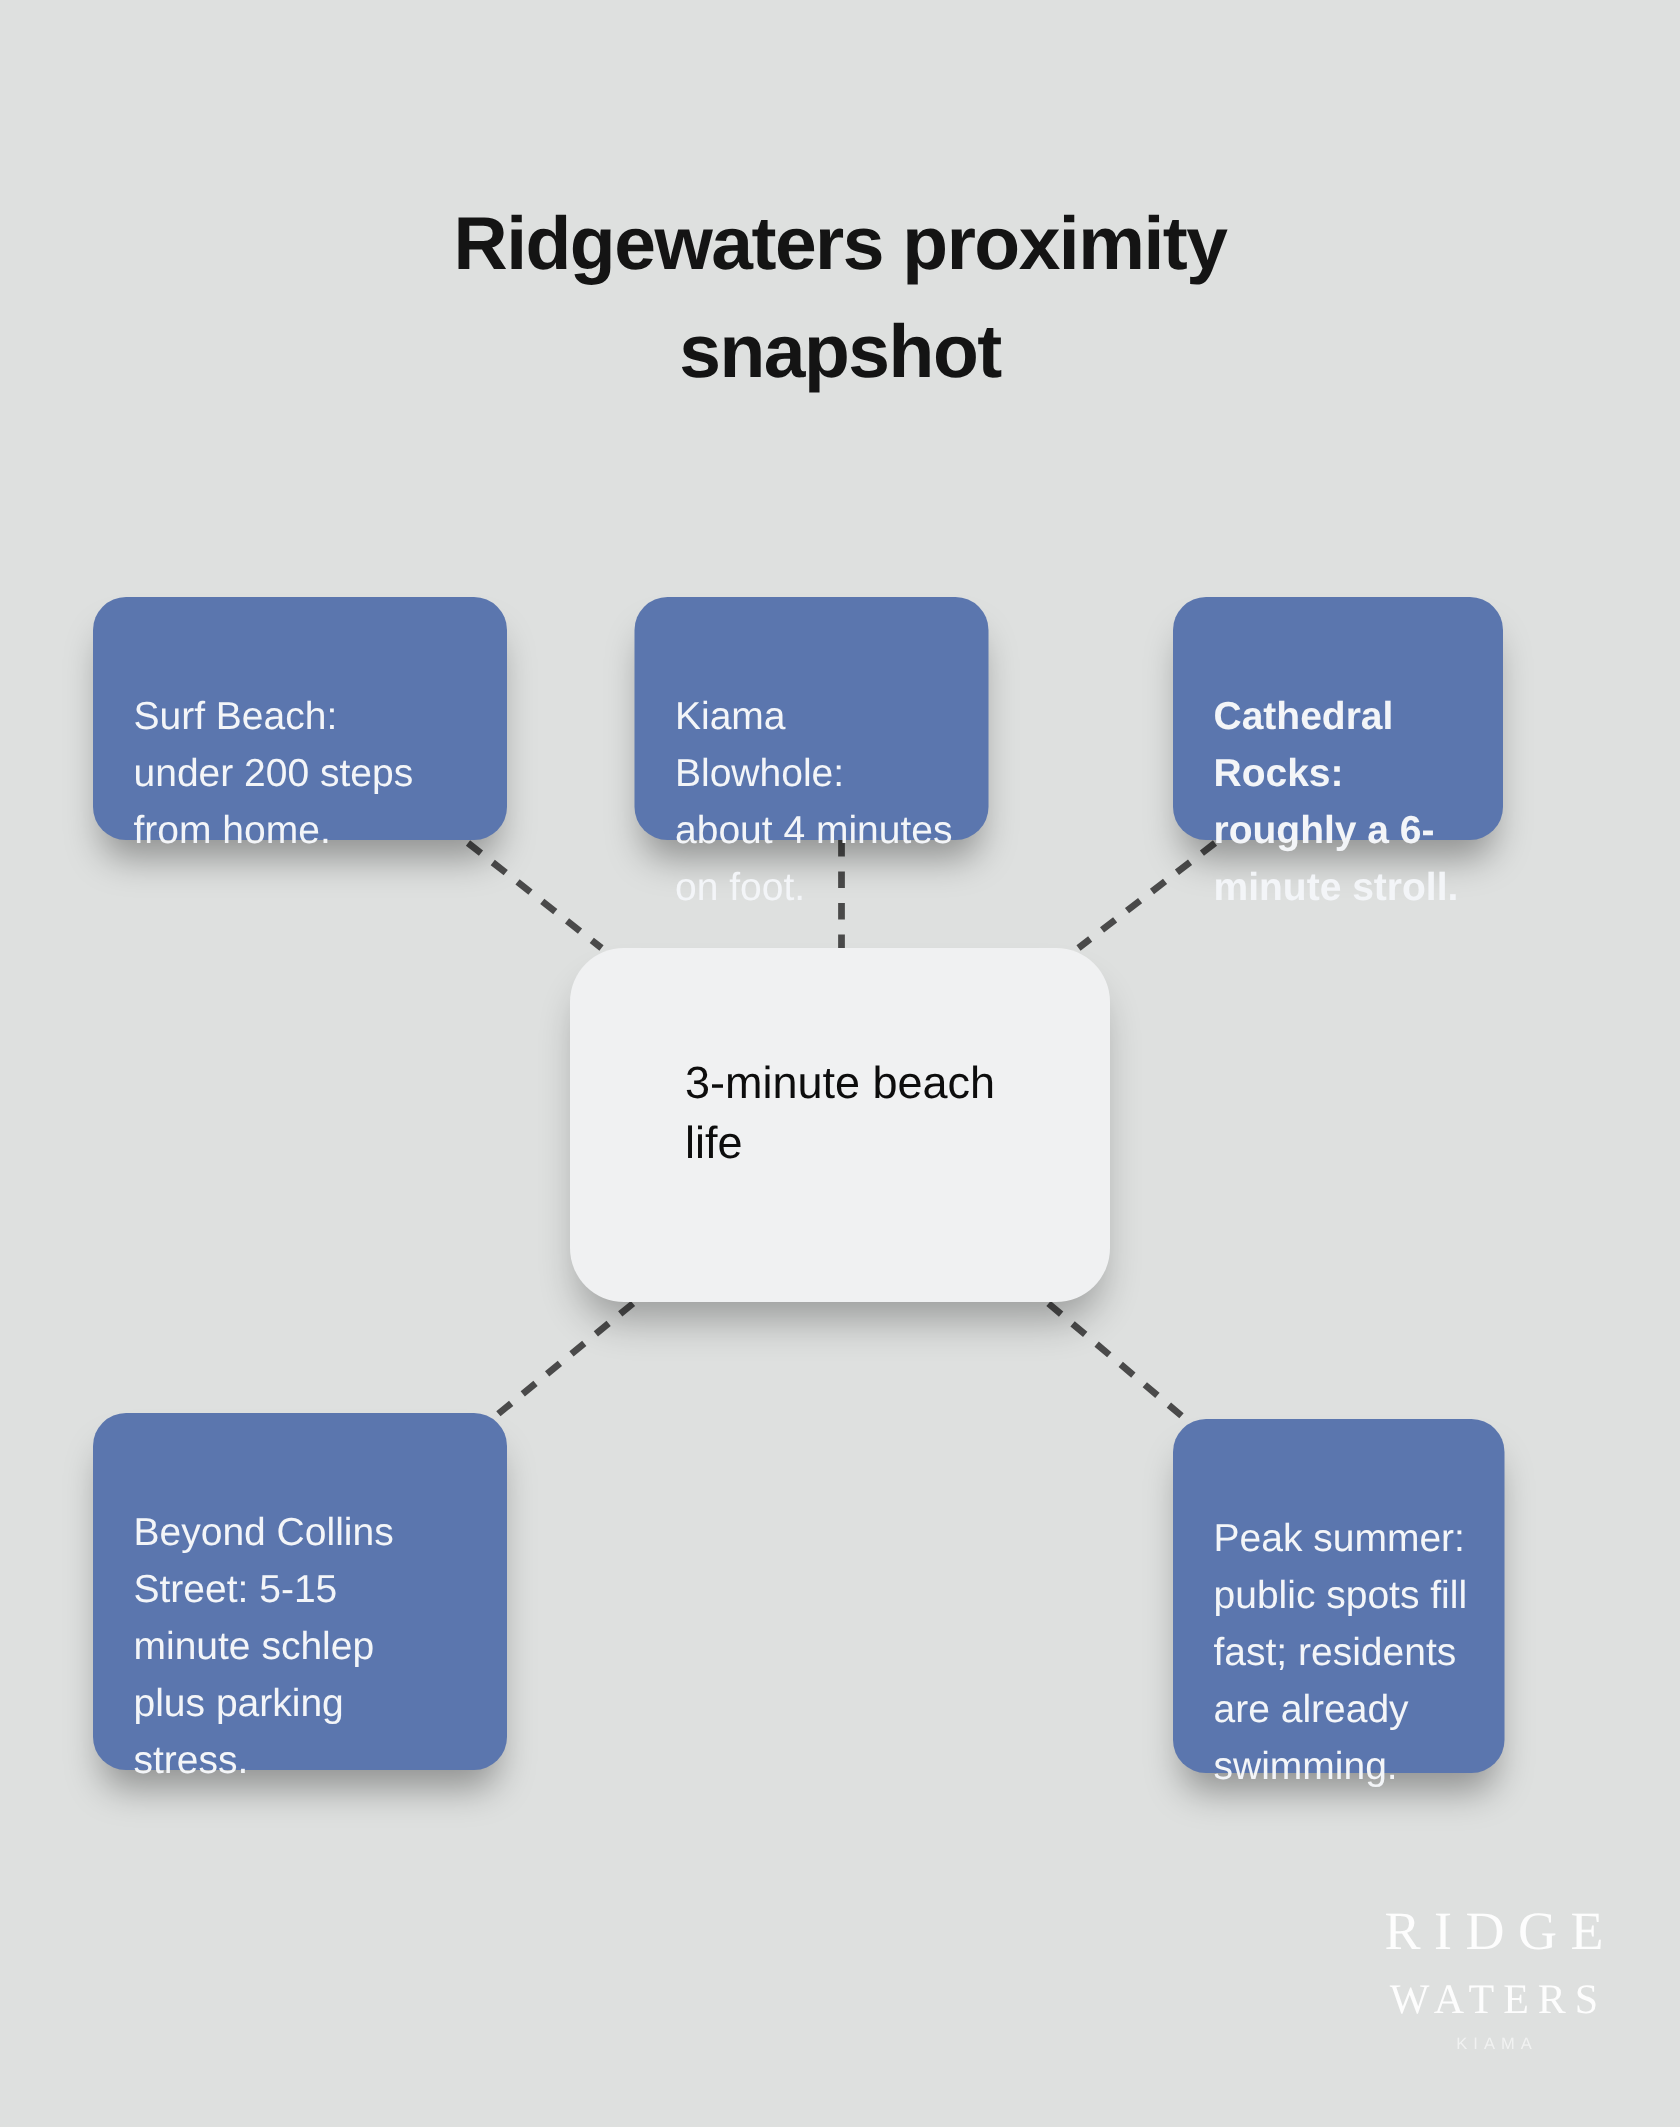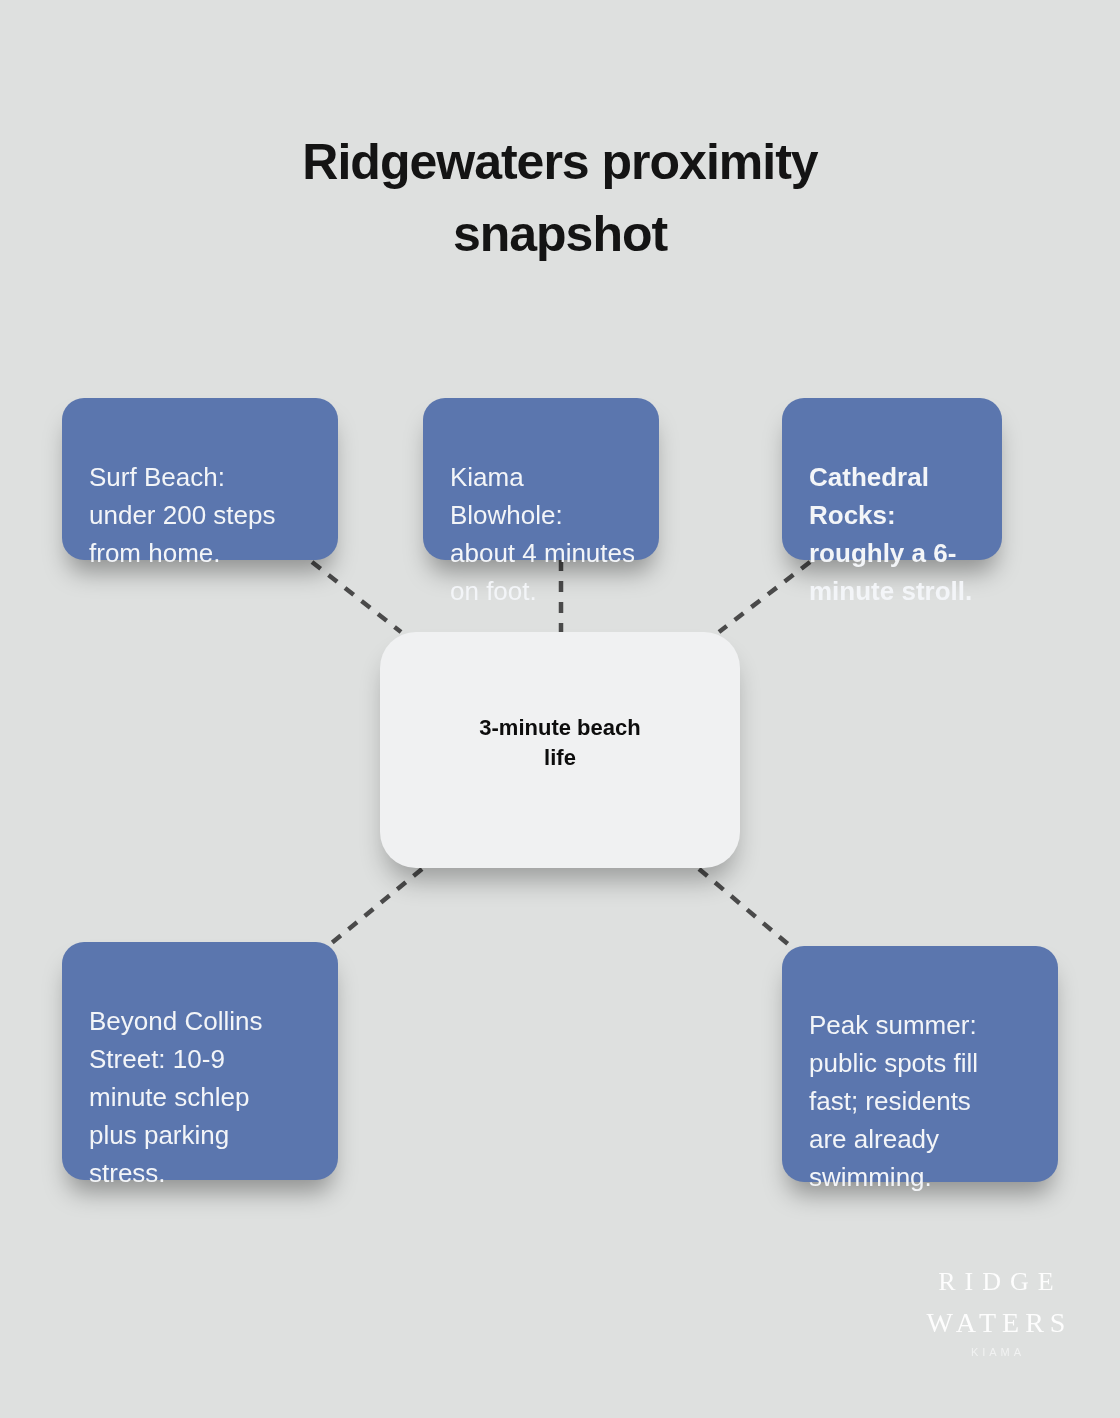--- a/index.html
+++ b/index.html
@@ -41,53 +41,52 @@
     font-size: 26px;
     line-height: 1.46;
     padding: 23px 20px 20px 27px;
     white-space: pre-line;
     box-shadow: 0 18px 24px -6px rgba(0,0,0,0.35);
   }
   .node-top-left     { left: 62px;  top: 398px; width: 276px; height: 162px; }
   .node-top-center   { left: 423px; top: 398px; width: 236px; height: 162px; }
   .node-top-right    { left: 782px; top: 398px; width: 220px; height: 162px; font-weight: bold; }
   .node-bottom-left  { left: 62px;  top: 942px; width: 276px; height: 238px; }
-  .node-bottom-right { left: 782px; top: 946px; width: 276px; height: 236px; }
+  .node-bottom-right { left: 782px; top: 946px; width: 221px; height: 236px; }
   .center-node {
     position: absolute;
     z-index: 2;
     left: 380px; top: 632px;
     width: 360px; height: 236px;
     background: #f0f1f2;
     border-radius: 36px;
     box-shadow: 0 18px 26px -6px rgba(0,0,0,0.30);
     display: flex;
     align-items: center;
     justify-content: center;
   }
   .center-node .center-label {
-    text-align: center;
-    font-size: 22px;
-    font-weight: 700;
+    font-size: 30px;
+    font-weight: 400;
     line-height: 1.35;
     color: #0d0d0d;
     white-space: pre-line;
     margin-top: -14px;
   }
   .logo {
     position: absolute;
     z-index: 2;
     left: 898px; top: 1268px;
     width: 196px;
     text-align: center;
     color: #fdfdfd;
     font-family: "Liberation Serif", serif;
   }
   .logo-ridge {
-    font-size: 26px;
+    font-size: 36px;
     letter-spacing: 9px;
     padding-left: 9px; 
     line-height: 1.1;
   }
   .logo-waters {
     font-size: 28px;
     letter-spacing: 6px;
     padding-left: 6px;
     line-height: 1.15;
     margin-top: 10px;
@@ -135,21 +134,21 @@
 minute stroll.</span>
   </div>
 
   <div class="center-node">
     <div class="center-label">3-minute beach
 life</div>
   </div>
 
   <div class="node node-bottom-left">
     <span>Beyond Collins
-Street: 10-9
+Street: 5-15
 minute schlep
 plus parking
 stress.</span>
   </div>
 
   <div class="node node-bottom-right">
     <span>Peak summer:
 public spots fill
 fast; residents
 are already

